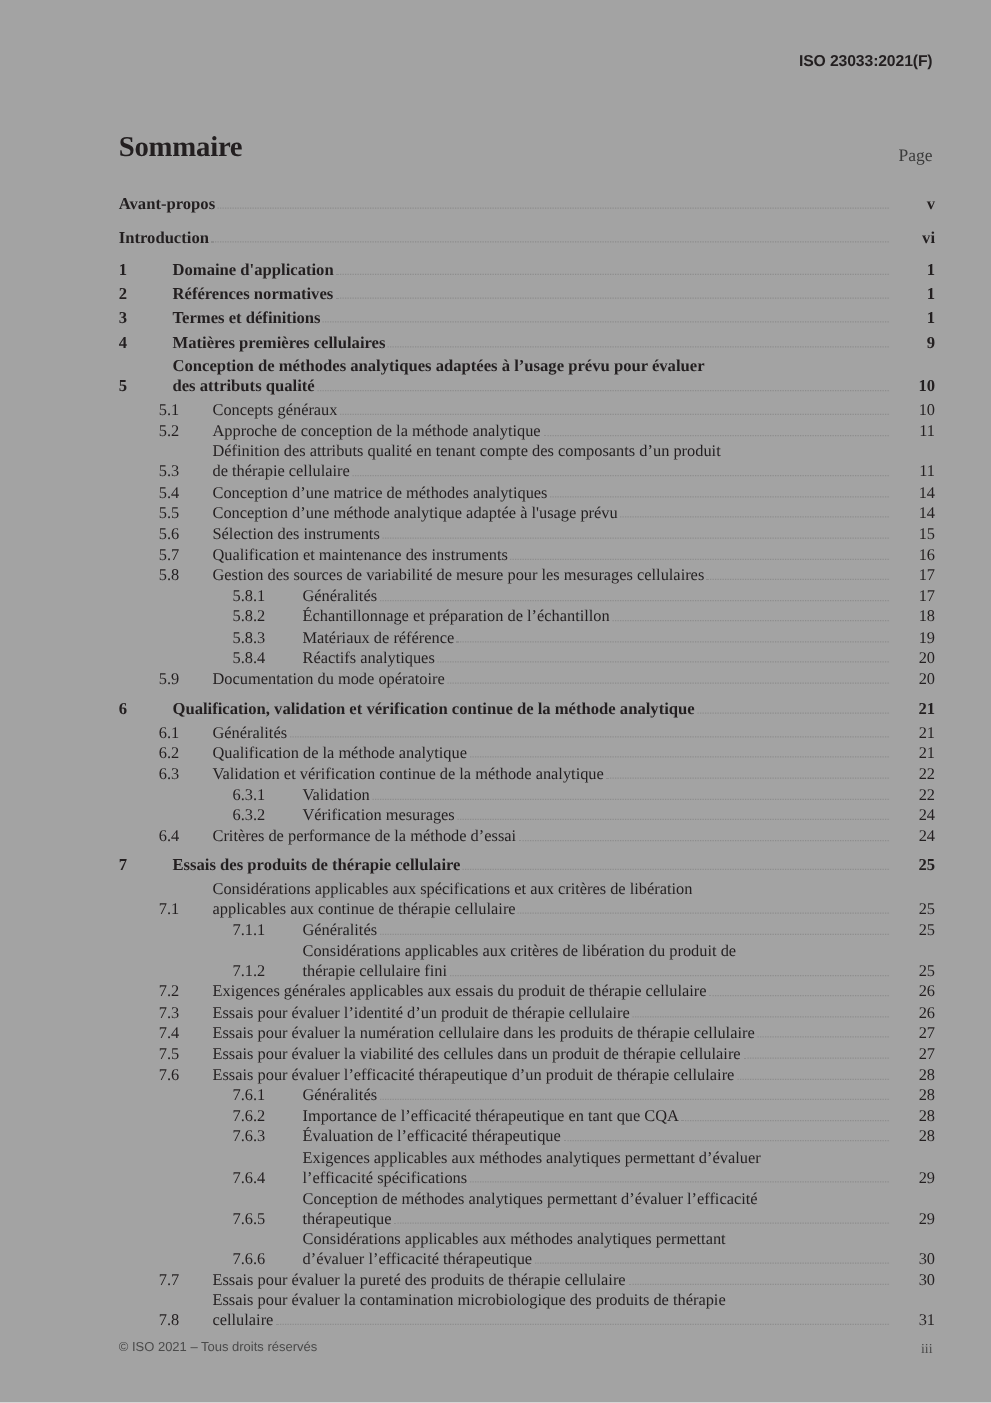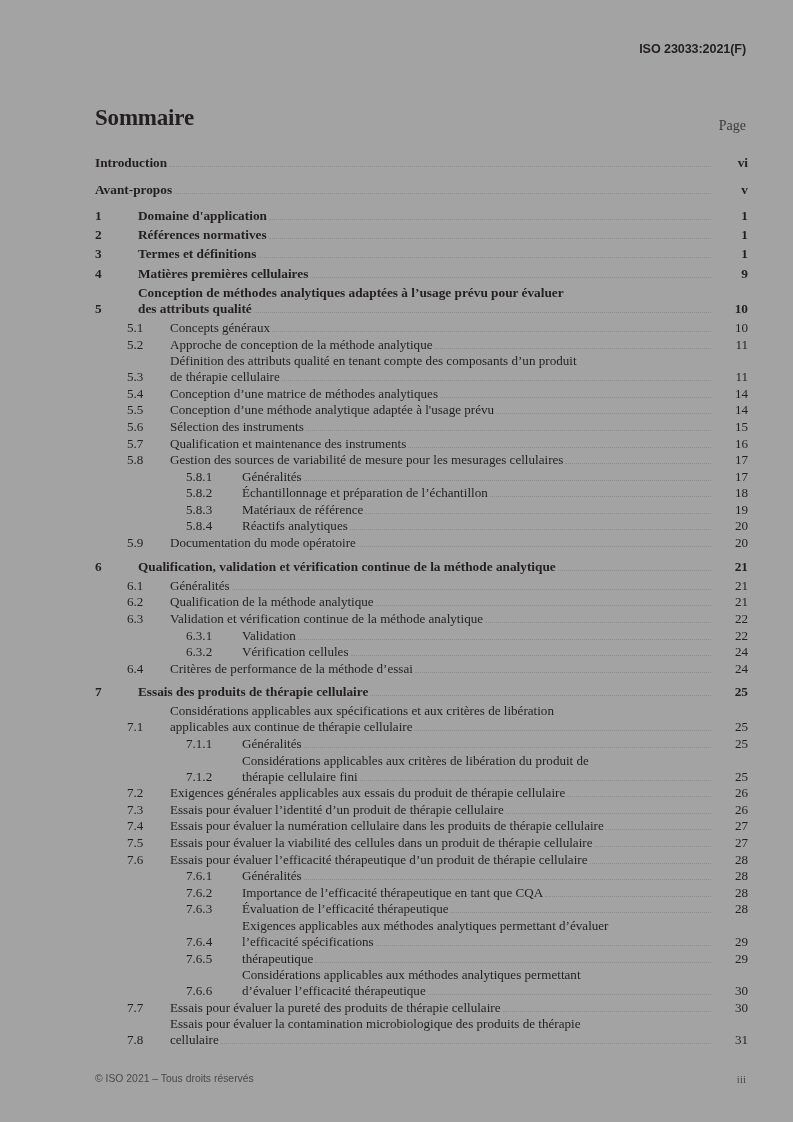--- a/index.html
+++ b/index.html
@@ -171,32 +171,32 @@
   <div class="doc-ref">ISO 23033:2021(F)</div>
 
   <div class="toc-title">Sommaire</div>
 
   <div class="page-label">Page</div>
 
   <div class="toc" id="toc-list">
       <div class="row lvl-front">
         <div class="body">
           <div class="leaderwrap">
+            <span class="txt">Avant-propos</span>
+            <span class="leader"></span>
+            <span class="pg">v</span>
+          </div>
+        </div>
+      </div>
+      <div class="row lvl-front">
+        <div class="body">
+          <div class="leaderwrap">
             <span class="txt">Introduction</span>
             <span class="leader"></span>
             <span class="pg">vi</span>
-          </div>
-        </div>
-      </div>
-      <div class="row lvl-front">
-        <div class="body">
-          <div class="leaderwrap">
-            <span class="txt">Avant-propos</span>
-            <span class="leader"></span>
-            <span class="pg">v</span>
           </div>
         </div>
       </div>
       <div class="row lvl1">
         <span class="num">1</span>
         <div class="body">
           <div class="leaderwrap">
             <span class="txt">Domaine d'application</span>
             <span class="leader"></span>
             <span class="pg">1</span>
@@ -422,21 +422,21 @@
             <span class="txt">Validation</span>
             <span class="leader"></span>
             <span class="pg">22</span>
           </div>
         </div>
       </div>
       <div class="row lvl3">
         <span class="num">6.3.2</span>
         <div class="body">
           <div class="leaderwrap">
-            <span class="txt">Vérification cellules</span>
+            <span class="txt">Vérification mesurages</span>
             <span class="leader"></span>
             <span class="pg">24</span>
           </div>
         </div>
       </div>
       <div class="row lvl2">
         <span class="num">6.4</span>
         <div class="body">
           <div class="leaderwrap">
             <span class="txt">Critères de performance de la méthode d’essai</span>
@@ -574,20 +574,21 @@
           <div class="leaderwrap">
             <span class="txt">l’efficacité spécifications</span>
             <span class="leader"></span>
             <span class="pg">29</span>
           </div>
         </div>
       </div>
       <div class="row lvl3">
         <span class="num">7.6.5</span>
         <div class="body">
+          <div class="cont">Conception de méthodes analytiques permettant d’évaluer l’efficacité</div>
           <div class="leaderwrap">
             <span class="txt">thérapeutique</span>
             <span class="leader"></span>
             <span class="pg">29</span>
           </div>
         </div>
       </div>
       <div class="row lvl3">
         <span class="num">7.6.6</span>
         <div class="body">

